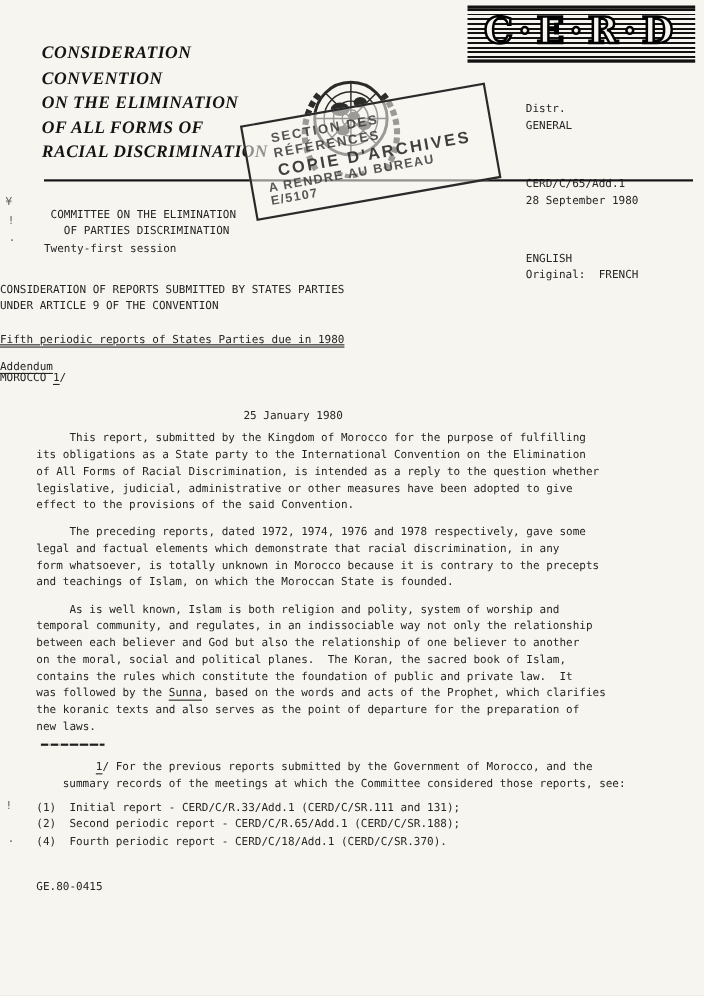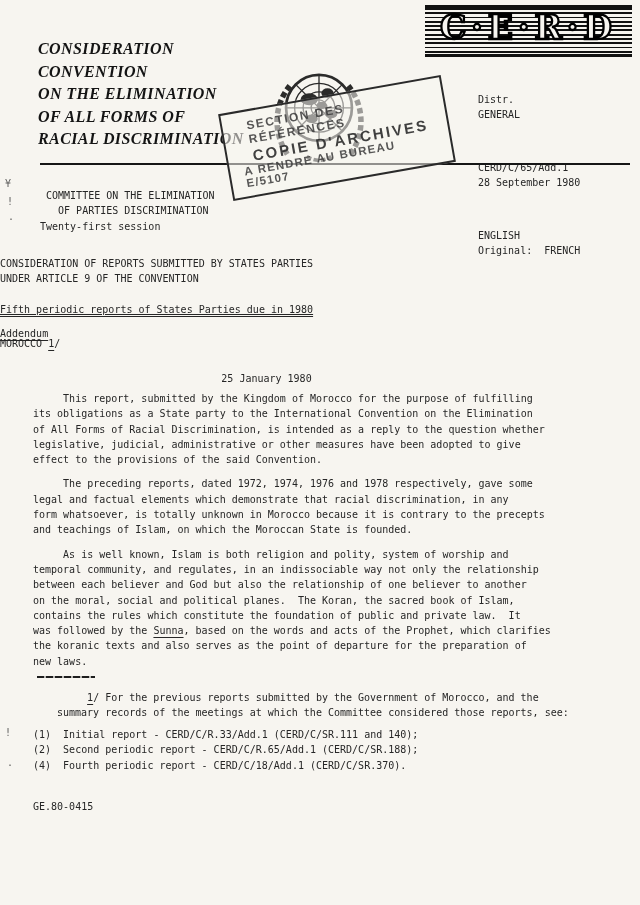--- a/index.html
+++ b/index.html
@@ -137,21 +137,21 @@
 contains the rules which constitute the foundation of public and private law.  It
 was followed by the </span><span class="u">Sunna</span><span>, based on the words and acts of the Prophet, which clarifies
 the koranic texts and also serves as the point of departure for the preparation of
 new laws.</span></div>
   </div>
 
   <div class="abs fnsep"></div>
   <div class="abs footnote tw"><span>     </span><span class="u">1</span><span>/ For the previous reports submitted by the Government of Morocco, and the
 summary records of the meetings at which the Committee considered those reports, see:</span></div>
   <div class="abs fnitems">
-    <div class="tw">(1)  Initial report - CERD/C/R.33/Add.1 (CERD/C/SR.111 and 140);</div>
+    <div class="tw">(1)  Initial report - CERD/C/R.33/Add.1 (CERD/C/SR.111 and 131);</div>
     <div class="tw">(2)  Second periodic report - CERD/C/R.65/Add.1 (CERD/C/SR.188);</div>
     <div class="tw">(4)  Fourth periodic report - CERD/C/18/Add.1 (CERD/C/SR.370).</div>
   </div>
 
   <div class="abs ge tw">GE.80-0415</div>
 
   <span class="artifact a1">¥</span>
   <span class="artifact a2">!</span>
   <span class="artifact a3">·</span>
   <span class="artifact a4">!</span>

